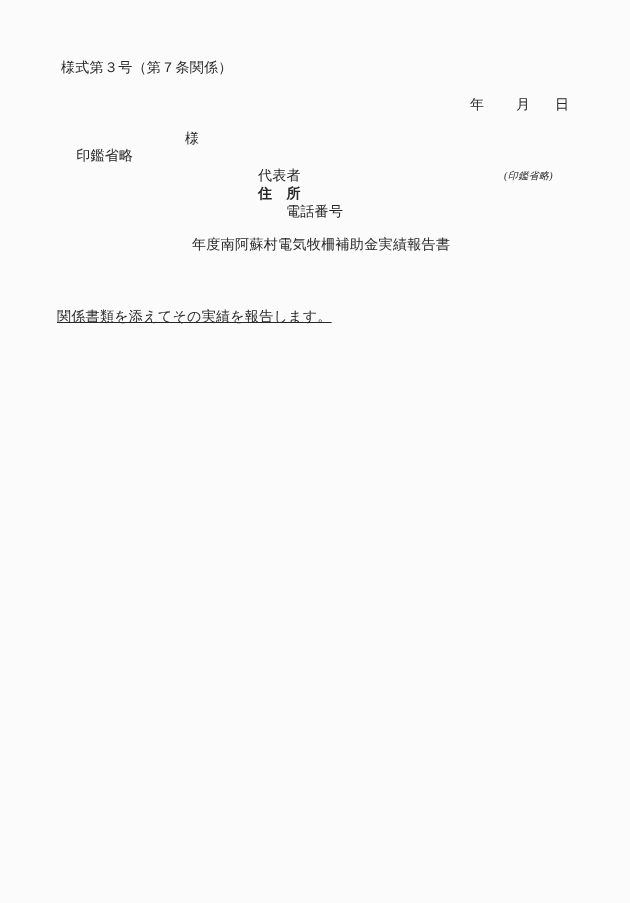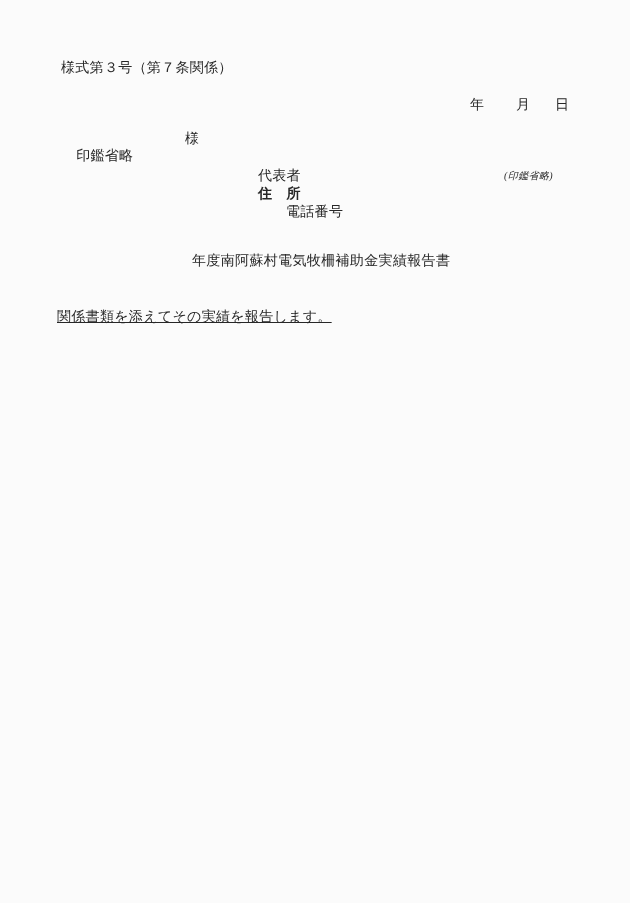--- a/index.html
+++ b/index.html
@@ -43,21 +43,21 @@
     position: absolute;
     left: 124px;
     top: 0;
   }
   .rep-name    { left: 258px; top: 167px; }
   .seal-note   { left: 504px; top: 170px; font-size: 10px; line-height: 12px; letter-spacing: 0.4px; font-style: italic; }
   .rep-address { left: 258px; top: 185px; font-weight: bold; }
   .rep-phone   { left: 258px; top: 203px; margin-left: 28px; }
   .doc-title {
     left: 192px;
-    top: 252px;
+    top: 236px;
     letter-spacing: 0.35px;
   }
   .body-line1 { left: 57px; top: 289px; }
   .body-line2 { left: 57px; top: 308px; text-decoration: underline; }
 </style>
 </head>
 <body>
 
 <div class="page">
 

